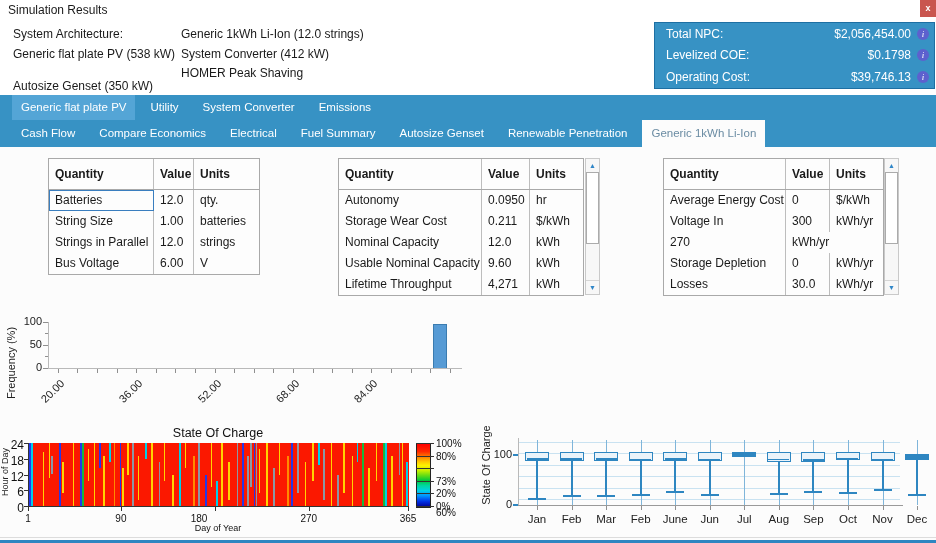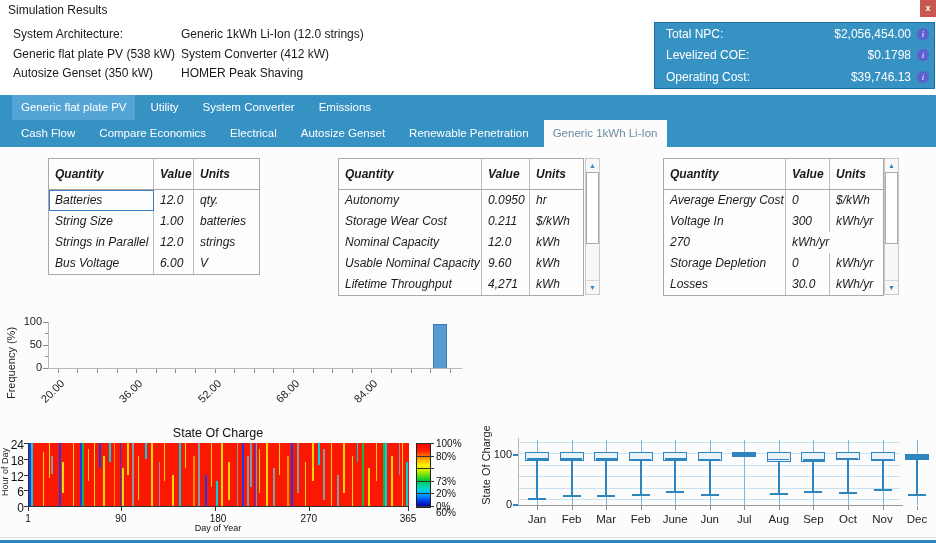--- a/index.html
+++ b/index.html
@@ -33,21 +33,21 @@
   .tab.sel1{background:#54A5D6;}
   .tab.sel2{background:#FCFCFC;color:#6B8CA3;}
 
   
   .content{position:absolute;left:0;top:147px;right:0;height:393px;background:#FCFCFC;}
   .hairline{position:absolute;left:0;top:390px;right:0;height:1px;background:#DCDCDC;}
   .bottomline{position:absolute;left:0;bottom:0;right:0;height:3px;background:#2E86C1;}
 
   
   .tbl{position:absolute;border:1px solid #A9A9A9;background:#FDFDFD;box-sizing:content-box;}
-  .trow{display:flex;height:21px;line-height:21px;font-size:12px;font-style:italic;}
+  .trow{display:flex;height:21px;line-height:21px;font-size:12px;}
   .trow.thead{height:30px;line-height:30px;font-weight:bold;border-bottom:1px solid #A9A9A9;}
   .cell{box-sizing:border-box;padding-left:6px;border-right:1px solid #BDBDBD;overflow:hidden;white-space:nowrap;}
   .cell:last-child{border-right:none;}
   .cell.focus{outline:1px solid #3A7EBF;outline-offset:-1px;}
   .t0 .cell:nth-child(1){width:105px;} .t0 .cell:nth-child(2){width:40px;} .t0 .cell:nth-child(3){width:65px;}
   .t1 .cell:nth-child(1){width:143px;} .t1 .cell:nth-child(2){width:48px;} .t1 .cell:nth-child(3){width:53px;}
   .t2 .cell:nth-child(1){width:122px;} .t2 .cell:nth-child(2){width:44px;} .t2 .cell:nth-child(3){width:53px;}
 
   
   .sbar{position:absolute;width:15px;background:#F7F7F7;border:1px solid #C9C9C9;box-sizing:border-box;}
@@ -93,21 +93,21 @@
 
 <div class="window">
 
   <div class="titlebar">
     <span class="wtitle">Simulation Results</span>
     <div class="closebtn">x</div>
   </div>
 
   <span class="archline" style="left:13px;top:27px;">System Architecture:</span>
   <span class="archline" style="left:13px;top:47px;">Generic flat plate PV (538 kW)</span>
-  <span class="archline" style="left:13px;top:66px;">Autosize Genset (350 kW)</span>
+  <span class="archline" style="left:13px;top:79px;">Autosize Genset (350 kW)</span>
   <span class="archline" style="left:181px;top:27px;">Generic 1kWh Li-Ion (12.0 strings)</span>
   <span class="archline" style="left:181px;top:47px;">System Converter (412 kW)</span>
   <span class="archline" style="left:181px;top:66px;">HOMER Peak Shaving</span>
 
   <div class="npcbox">
     <div class="npcrow">
       <span>Total NPC:</span>
       <span class="npcval">$2,056,454.00</span>
       <span class="infoicon">i</span>
     </div>
@@ -127,20 +127,21 @@
     <div class="tabrow1">
       <div class="tab sel1">Generic flat plate PV</div>
       <div class="tab">Utility</div>
       <div class="tab">System Converter</div>
       <div class="tab">Emissions</div>
     </div>
     <div class="tabrow2">
       <div class="tab">Cash Flow</div>
       <div class="tab">Compare Economics</div>
       <div class="tab">Electrical</div>
+      <div class="tab">Fuel Summary</div>
       <div class="tab">Autosize Genset</div>
       <div class="tab">Renewable Penetration</div>
       <div class="tab sel2">Generic 1kWh Li-Ion</div>
     </div>
   </div>
 
   <div class="content">
 
     <div class="tbl t0" style="left:48px;top:11px;width:210px;">
         <div class="trow thead">
@@ -366,21 +367,21 @@
         <div class="heatlbl" style="left: 6px; top: 46.5px; width: 18px; text-align: right;">12</div>
         <div class="heattick" style="left: 24px; top: 35.75px; width: 4px; height: 1px;"></div>
         <div class="heatlbl" style="left: 6px; top: 30.75px; width: 18px; text-align: right;">18</div>
         <div class="heattick" style="left: 24px; top: 20px; width: 4px; height: 1px;"></div>
         <div class="heatlbl" style="left: 6px; top: 15px; width: 18px; text-align: right;">24</div>
         <div class="heattick" style="left: 28px; top: 84px; width: 1px; height: 4px;"></div>
         <div class="heatlbl" style="left: 16px; top: 90px; width: 24px; text-align: center; font-size: 10px;">1</div>
         <div class="heattick" style="left: 120.912px; top: 84px; width: 1px; height: 4px;"></div>
         <div class="heatlbl" style="left: 108.912px; top: 90px; width: 24px; text-align: center; font-size: 10px;">90</div>
         <div class="heattick" style="left: 214.868px; top: 84px; width: 1px; height: 4px;"></div>
-        <div class="heatlbl" style="left: 206px; top: 90px; width: 24px; text-align: center; font-size: 10px;">180</div>
+        <div class="heatlbl" style="left: 187px; top: 90px; width: 24px; text-align: center; font-size: 10px;">180</div>
         <div class="heattick" style="left: 308.824px; top: 84px; width: 1px; height: 4px;"></div>
         <div class="heatlbl" style="left: 296.824px; top: 90px; width: 24px; text-align: center; font-size: 10px;">270</div>
         <div class="heattick" style="left: 408px; top: 84px; width: 1px; height: 4px;"></div>
         <div class="heatlbl" style="left: 396px; top: 90px; width: 24px; text-align: center; font-size: 10px;">365</div>
         <div class="heattick" style="left: 416px; top: 20px; width: 18px; height: 1px;"></div>
         <div class="heatlbl" style="left: 436px; top: 15px; width: 34px; font-size: 10px;">100%</div>
         <div class="heattick" style="left: 416px; top: 32.6px; width: 18px; height: 1px;"></div>
         <div class="heatlbl" style="left: 436px; top: 27.6px; width: 34px; font-size: 10px;">80%</div>
         <div class="heattick" style="left: 416px; top: 45.2px; width: 18px; height: 1px;"></div>
         <div class="heatlbl" style="left: 436px; top: 40.2px; width: 34px; font-size: 10px; margin-top: 44px;">60%</div>

